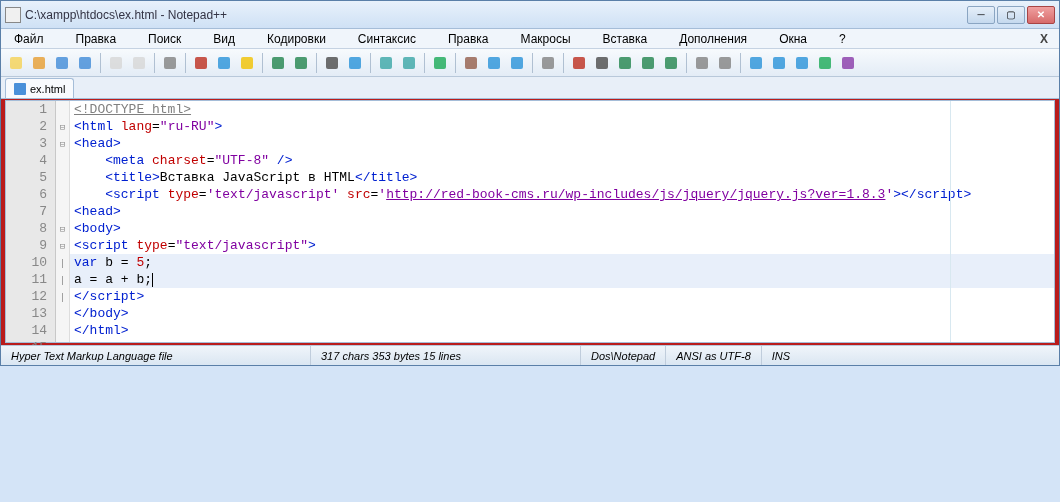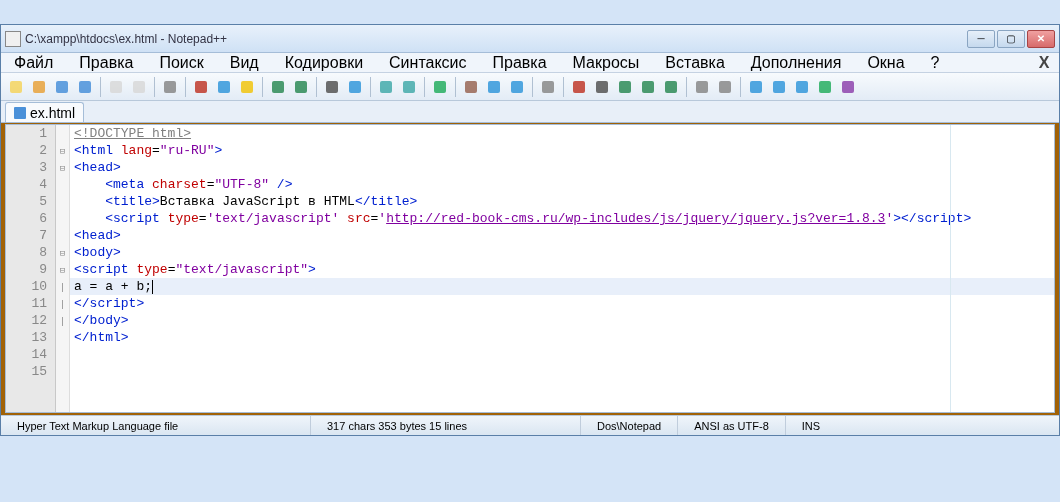--- a/index.html
+++ b/index.html
@@ -1,50 +1,50 @@
 <!DOCTYPE html>
 <html><head>
 <meta charset="utf-8">
 <style>
 * { margin: 0; padding: 0; box-sizing: border-box; }
 body { font-family: Tahoma, Arial, sans-serif; font-size: 11px; background: #d4e4f7; overflow: hidden; }
-.window { width: 1060px; height: 412px; background: #a16207; border: 1px solid #5a7fa8; position: relative; margin-top: 24px; }
+.window { width: 1060px; height: 366px; background: #b91c1c; border: 1px solid #5a7fa8; position: relative; }
 .titlebar { height: 28px; background: linear-gradient(#e8f1fb, #cfe1f5); display: flex; align-items: center; padding: 0 4px; border-bottom: 1px solid #a5bdd8; }
 .title-icon { width: 16px; height: 16px; background: #f0f0f0; border: 1px solid #888; margin-right: 4px; }
 .title-text { flex: 1; font-size: 12px; color: #334; }
 .winbtns { display: flex; gap: 2px; }
 .winbtn { width: 28px; height: 18px; background: linear-gradient(#e6eff9,#c5d9ee); border: 1px solid #8aa5c2; border-radius: 2px; display: flex; align-items: center; justify-content: center; font-size: 10px; cursor: pointer; }
 .winbtn.close { background: linear-gradient(#f0a0a0,#d76b6b); border-color: #a84444; color: #fff; font-weight: bold; }
-.menubar { height: 20px; background: #f0f5fb; display: flex; align-items: center; padding: 0 6px; gap: 12px; font-size: 16px; border-bottom: 1px solid #c5d2e2; }
+.menubar { height: 20px; background: #f0f5fb; display: flex; align-items: center; padding: 0 6px; gap: 18px; font-size: 12px; border-bottom: 1px solid #c5d2e2; }
 .menu-item { padding: 2px 7px; cursor: pointer; }
 .menu-close { width: 18px; height: 16px; margin-left: auto; display: flex; align-items: center; justify-content: center; cursor: pointer; font-weight: bold; color: #444; }
 .toolbar { height: 28px; background: linear-gradient(#f7fafd,#e3ecf6); border-bottom: 1px solid #b8c8da; display: flex; align-items: center; padding: 0 4px; gap: 1px; }
 .tbtn { width: 22px; height: 22px; display: flex; align-items: center; justify-content: center; cursor: pointer; border-radius: 2px; }
 .tsep { width: 1px; height: 20px; background: #b0c0d2; margin: 0 3px; }
 .tabbar { height: 22px; background: #e8eff8; display: flex; align-items: flex-end; padding: 0 4px; border-bottom: 1px solid #a5bdd8; }
-.tab { height: 20px; background: #f8fafd; border: 1px solid #a5bdd8; border-bottom: none; border-radius: 3px 3px 0 0; display: flex; align-items: center; padding: 0 8px; gap: 4px; font-size: 14px; cursor: pointer; }
+.tab { height: 20px; background: #f8fafd; border: 1px solid #a5bdd8; border-bottom: none; border-radius: 3px 3px 0 0; display: flex; align-items: center; padding: 0 8px; gap: 4px; font-size: 11px; cursor: pointer; }
 .tab-icon { width: 12px; height: 12px; background: #4a90d9; border-radius: 1px; }
 .editor-wrap { position: absolute; top: 99px; bottom: 22px; left: 4px; right: 4px; background: #fff; border: 1px solid #a5bdd8; display: flex; }
 .gutter { width: 50px; background: #e8e8e8; border-right: 1px solid #c8c8c8; }
 .lineno { height: 17px; text-align: right; padding-right: 8px; color: #888; font-family: 'Courier New', monospace; font-size: 13px; line-height: 17px; }
 .fold-col { width: 14px; background: #f5f5f5; border-right: 1px solid #ddd; }
 .fold-mark { height: 17px; display: flex; align-items: center; justify-content: center; font-size: 9px; color: #888; font-family: monospace; }
 .code { flex: 1; font-family: 'Courier New', monospace; font-size: 13px; line-height: 17px; position: relative; }
 .line { height: 17px; padding-left: 4px; white-space: pre; }
 .line.hl { background: #e8effa; }
 .line.current { background: #e8effa; }
 .margin-line { position: absolute; top: 0; bottom: 0; left: 880px; width: 1px; background: #d8e8f0; }
 .c-black { color: #000; }
 .c-blue { color: #0020d0; }
 .c-red { color: #c00000; }
 .c-purple { color: #8000a0; }
 .c-gray { color: #808080; }
 .c-link { text-decoration: underline; }
 .statusbar { position: absolute; bottom: 0; left: 0; right: 0; height: 20px; background: linear-gradient(#f0f5fa,#dae6f2); border-top: 1px solid #b8c8da; display: flex; align-items: center; font-size: 11px; }
-.status-seg { padding: 0 16px; border-right: 1px solid #c0cddc; height: 100%; display: flex; align-items: center; }
+.status-seg { padding: 0 10px; border-right: 1px solid #c0cddc; height: 100%; display: flex; align-items: center; font-style: italic; }
 .status-seg.wide { flex: 0 0 310px; }
 .icon-svg { width: 16px; height: 16px; }
 .caret { display: inline-block; width: 1px; height: 14px; background: #000; vertical-align: middle; }
 </style>
 </head>
 <body>
 
 <div class="window">
 
   <div class="titlebar">
@@ -301,20 +301,21 @@
       <div class="margin-line"></div>
     <div class="line"><span class="c-gray c-link">&lt;!DOCTYPE html&gt;</span></div>
         <div class="line"><span class="c-blue">&lt;html </span><span class="c-red">lang</span><span class="c-black">=</span><span class="c-purple">"ru-RU"</span><span class="c-blue">&gt;</span></div>
         <div class="line"><span class="c-blue">&lt;head&gt;</span></div>
         <div class="line">    <span class="c-blue">&lt;meta </span><span class="c-red">charset</span><span class="c-black">=</span><span class="c-purple">"UTF-8"</span><span class="c-blue"> /&gt;</span></div>
         <div class="line">    <span class="c-blue">&lt;title&gt;</span><span class="c-black">Вставка JavaScript в HTML</span><span class="c-blue">&lt;/title&gt;</span></div>
         <div class="line">    <span class="c-blue">&lt;script </span><span class="c-red">type</span><span class="c-black">=</span><span class="c-purple">'text/javascript'</span><span class="c-black"> </span><span class="c-red">src</span><span class="c-black">=</span><span class="c-purple">'</span><span class="c-purple c-link">http://red-book-cms.ru/wp-includes/js/jquery/jquery.js?ver=1.8.3</span><span class="c-purple">'</span><span class="c-blue">&gt;&lt;/scr</span><span class="c-blue">ipt&gt;</span></div>
         <div class="line"><span class="c-blue">&lt;head&gt;</span></div>
         <div class="line"><span class="c-blue">&lt;body&gt;</span></div>
         <div class="line"><span class="c-blue">&lt;script </span><span class="c-red">type</span><span class="c-black">=</span><span class="c-purple">"text/javascript"</span><span class="c-blue">&gt;</span></div>
+        <div class="line hl"><span class="c-blue">var</span><span class="c-black"> b </span><span class="c-black">=</span><span class="c-black"> </span><span class="c-red">5</span><span class="c-black">;</span></div>
         <div class="line current hl"><span class="c-black">a </span><span class="c-black">=</span><span class="c-black"> a </span><span class="c-black">+</span><span class="c-black"> b</span><span class="c-black">;</span><span class="caret"></span></div>
         <div class="line"><span class="c-blue">&lt;/scr</span><span class="c-blue">ipt&gt;</span></div>
         <div class="line"><span class="c-blue">&lt;/body&gt;</span></div>
         <div class="line"><span class="c-blue">&lt;/html&gt;</span></div>
       </div>
   </div>
 
   <div class="statusbar">
     <div class="status-seg wide">Hyper Text Markup Language file</div>
     <div class="status-seg" style="flex:0 0 270px">317 chars   353 bytes   15 lines</div>

